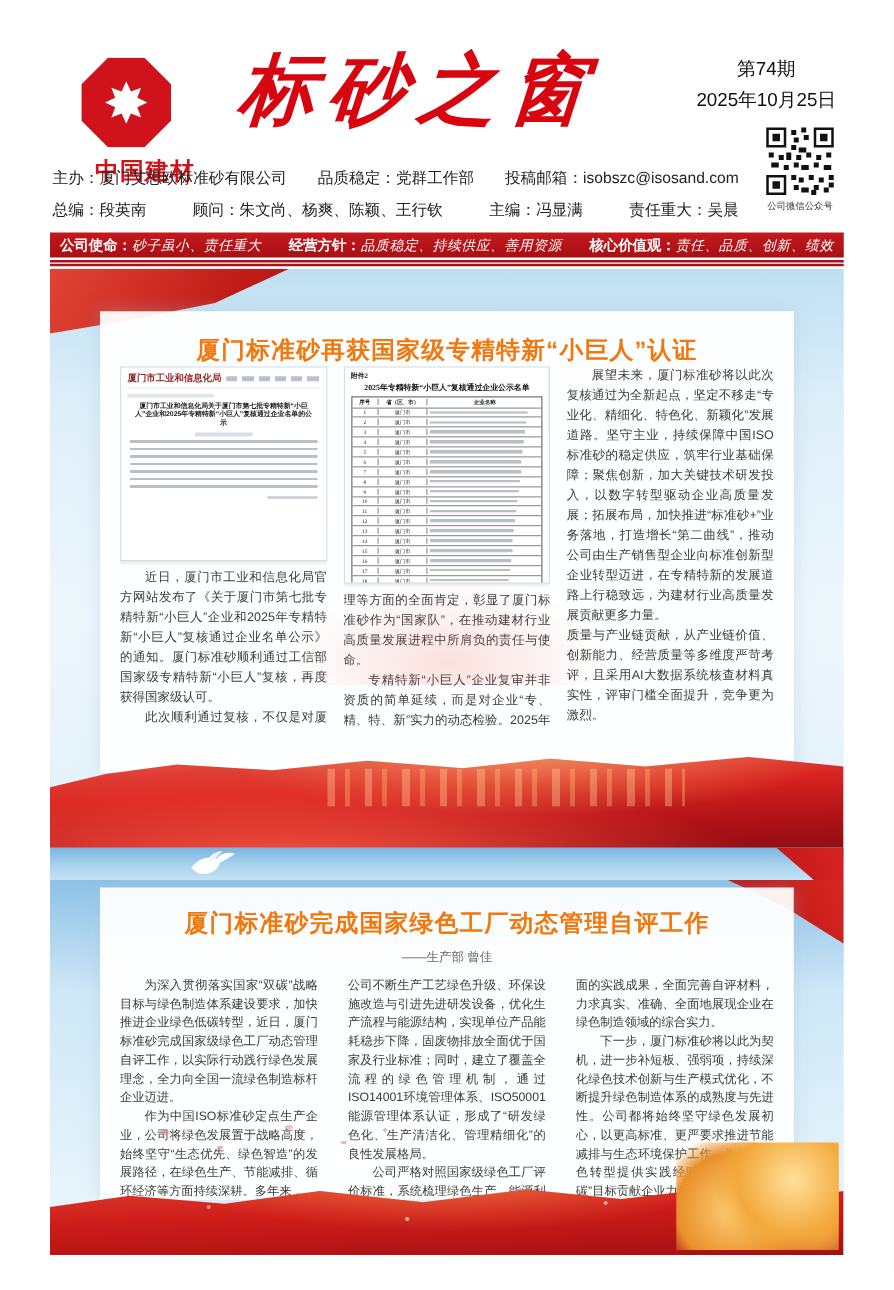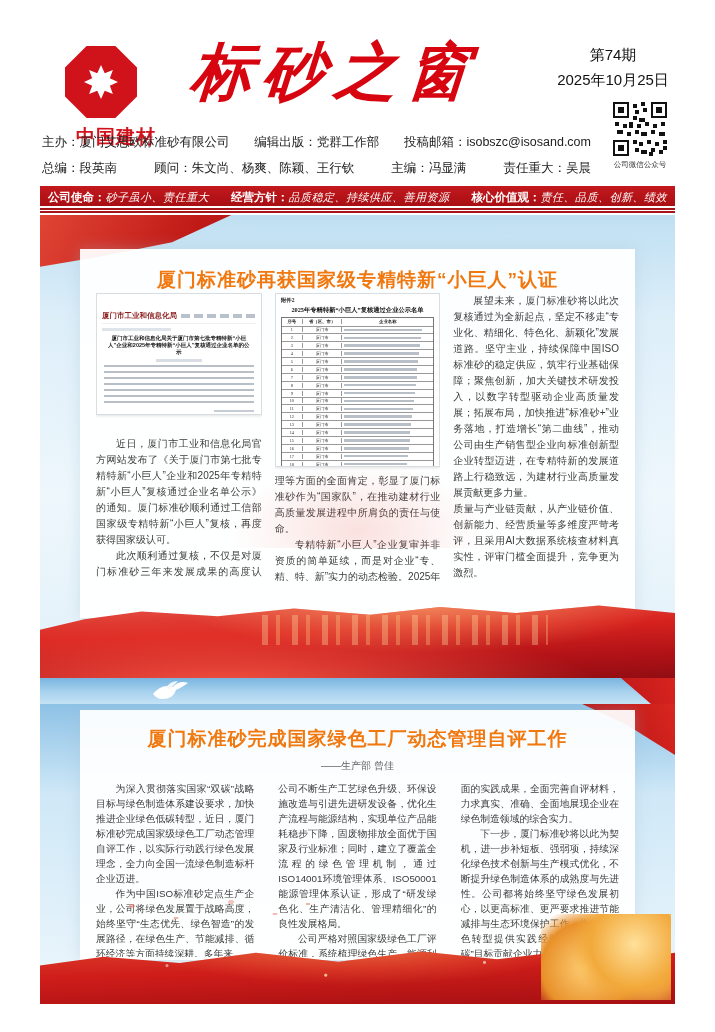--- a/index.html
+++ b/index.html
@@ -62,21 +62,21 @@
   .body-text{font-size:10px;line-height:16px;color:#3a3a3a;text-align:justify;margin:0 0 0 0;}
   .card2 .body-text{font-size:9.8px;line-height:15px;}
   .indent{text-indent:2em;}
 
   
   .watermark{position:absolute;left:25%;bottom:70px;width:50%;height:90px;pointer-events:none;opacity:.18;
     background:radial-gradient(ellipse at 50% 80%,#e8574a 0%,transparent 65%);}
 
   
   .shot{background:#fff;border:1px solid #d8dde2;box-shadow:0 1px 3px rgba(0,0,0,.12);overflow:hidden;box-sizing:border-box;}
-  .shot1{height:122px;margin-bottom:21px;padding:17px 5px;}
+  .shot1{height:156px;margin-bottom:6px;padding:4px 5px;}
   .gov-head{display:flex;align-items:center;gap:4px;border-bottom:1px solid #eee;padding-bottom:2px;}
   .gov-name{color:#8c1f1f;font-weight:bold;font-size:7.5px;white-space:nowrap;}
   .gov-nav{flex:1;height:4px;background:repeating-linear-gradient(90deg,#b9c2cc 0 9px,transparent 9px 13px);}
   .gov-crumb{height:3px;width:45%;background:#dfe4ea;margin:4px 0;}
   .gov-doc-title{font-size:5.5px;font-weight:bold;color:#222;text-align:center;line-height:7px;margin:4px 6px 3px;}
   .gov-meta{height:2.5px;width:30%;background:#d9dee4;margin:3px auto;}
   .gov-lines{height:42px;margin:3px 2px;background:repeating-linear-gradient(180deg,#b9bfc7 0 2px,transparent 2px 6px);}
   .gov-sign{height:2.5px;width:26%;background:#c6ccd4;margin:2px 2px 0 auto;}
 
   
@@ -192,21 +192,21 @@
             <rect x="24" y="25" width="2" height="2"></rect>
           <rect x="26" y="23" width="2" height="2"></rect>
             <rect x="19" y="26" width="2" height="2"></rect>
         </g>
       </svg>
       <div class="qr-caption">公司微信公众号</div>
     </div>
     <div class="info-rows">
       <div class="info-row">
         <span><span>主办：</span><span>厦门艾思欧标准砂有限公司</span></span>
-        <span><span>编辑出版：</span><span>党群工作部</span></span>
+        <span><span>品质稳定：</span><span>党群工作部</span></span>
         <span><span>投稿邮箱：</span><span>isobszc@isosand.com</span></span>
       </div>
       <div class="info-row">
         <span><span>总编：</span><span>段英南</span></span>
         <span><span>顾问：</span><span>朱文尚、杨爽、陈颖、王行钦</span></span>
         <span><span>主编：</span><span>冯显满</span></span>
         <span><span>责任重大：</span><span>吴晨</span></span>
       </div>
     </div>
   </div>

